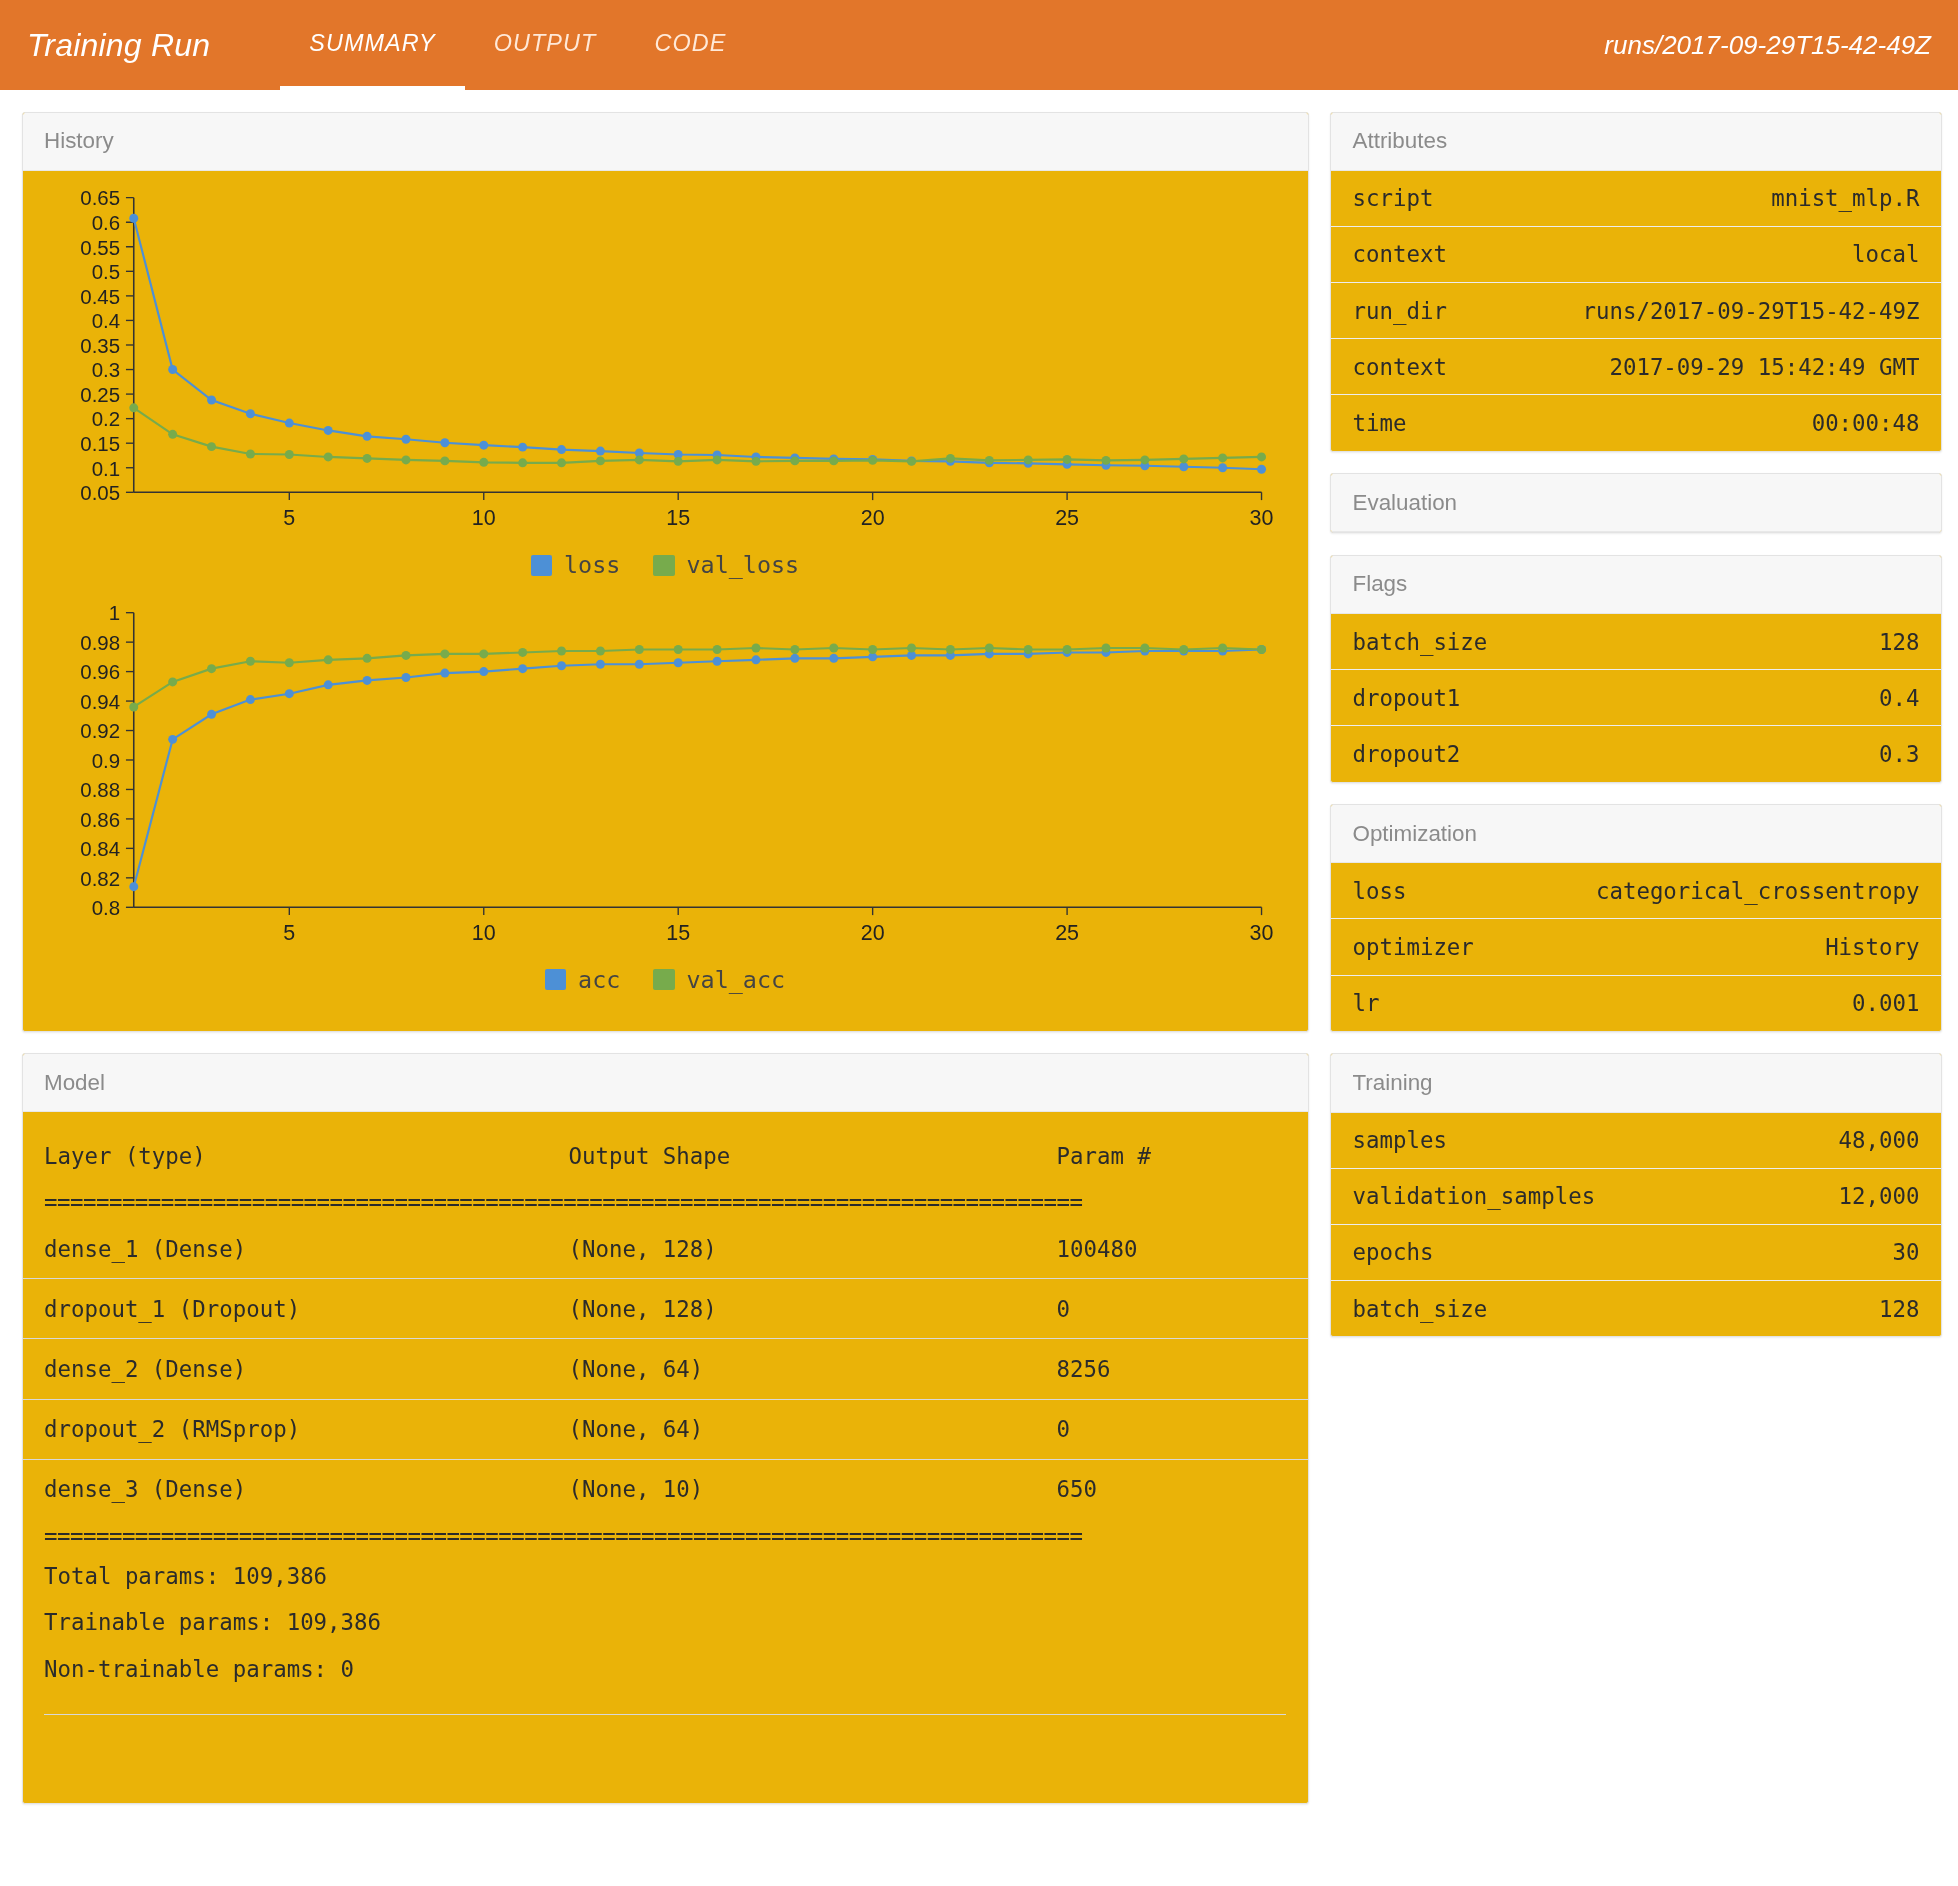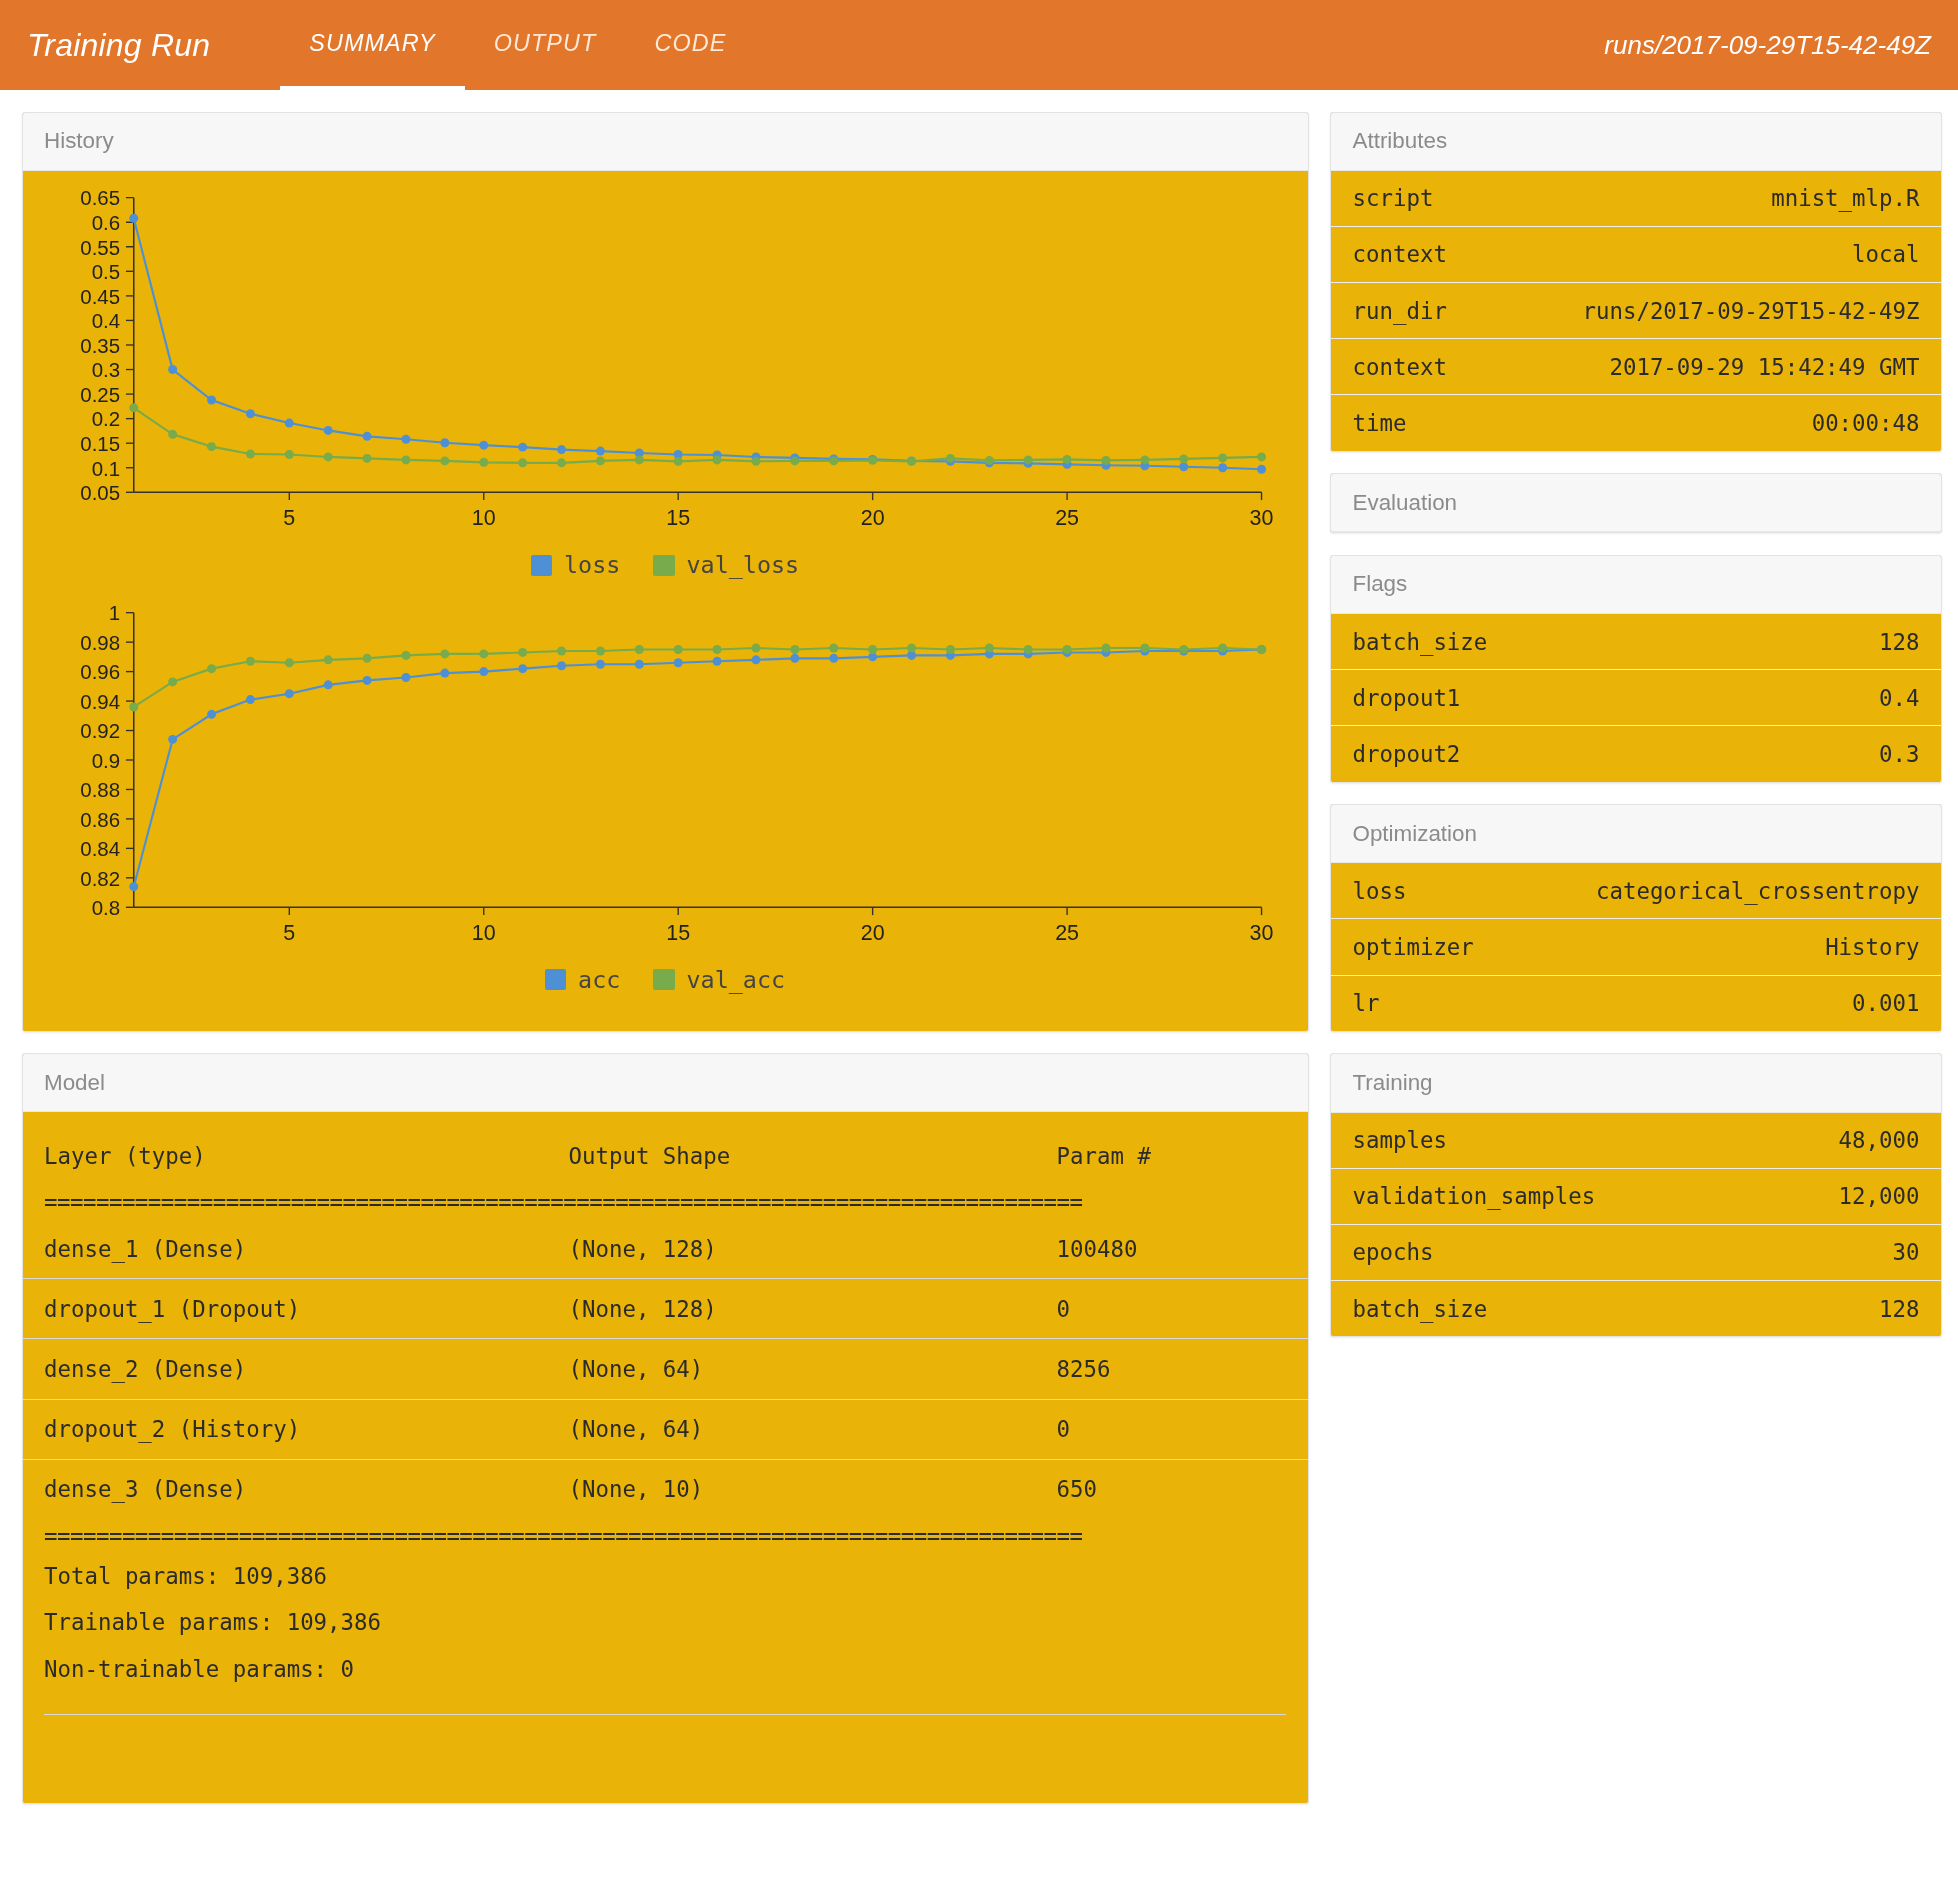--- a/index.html
+++ b/index.html
@@ -424,21 +424,21 @@
             <td class="mcol1">dropout_1 (Dropout)</td>
             <td class="mcol2">(None, 128)</td>
             <td class="mcol3">0</td>
           </tr>
           <tr class="rule">
             <td class="mcol1">dense_2 (Dense)</td>
             <td class="mcol2">(None, 64)</td>
             <td class="mcol3">8256</td>
           </tr>
           <tr class="rule">
-            <td class="mcol1">dropout_2 (History)</td>
+            <td class="mcol1">dropout_2 (RMSprop)</td>
             <td class="mcol2">(None, 64)</td>
             <td class="mcol3">0</td>
           </tr>
           <tr>
             <td class="mcol1">dense_3 (Dense)</td>
             <td class="mcol2">(None, 10)</td>
             <td class="mcol3">650</td>
           </tr>
         </tbody>
           </table>

